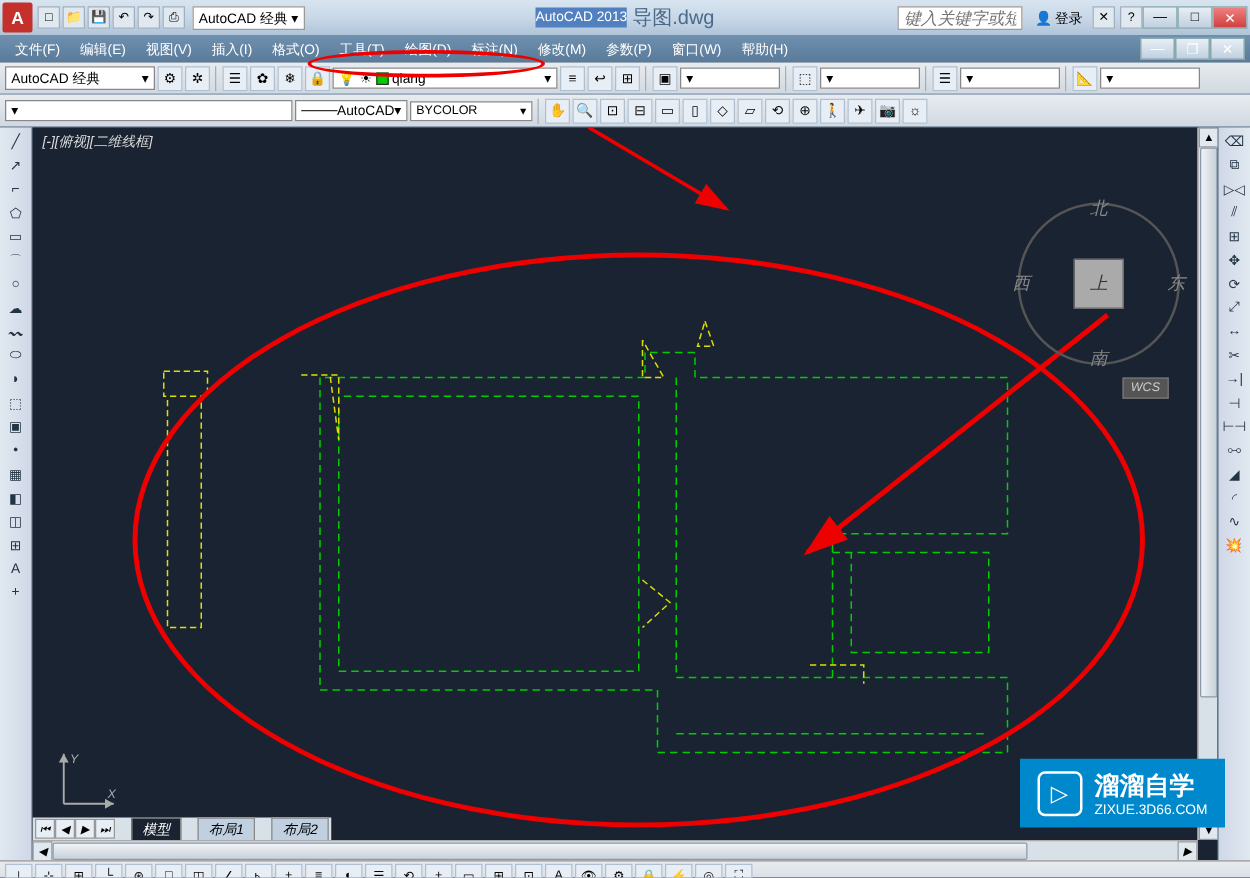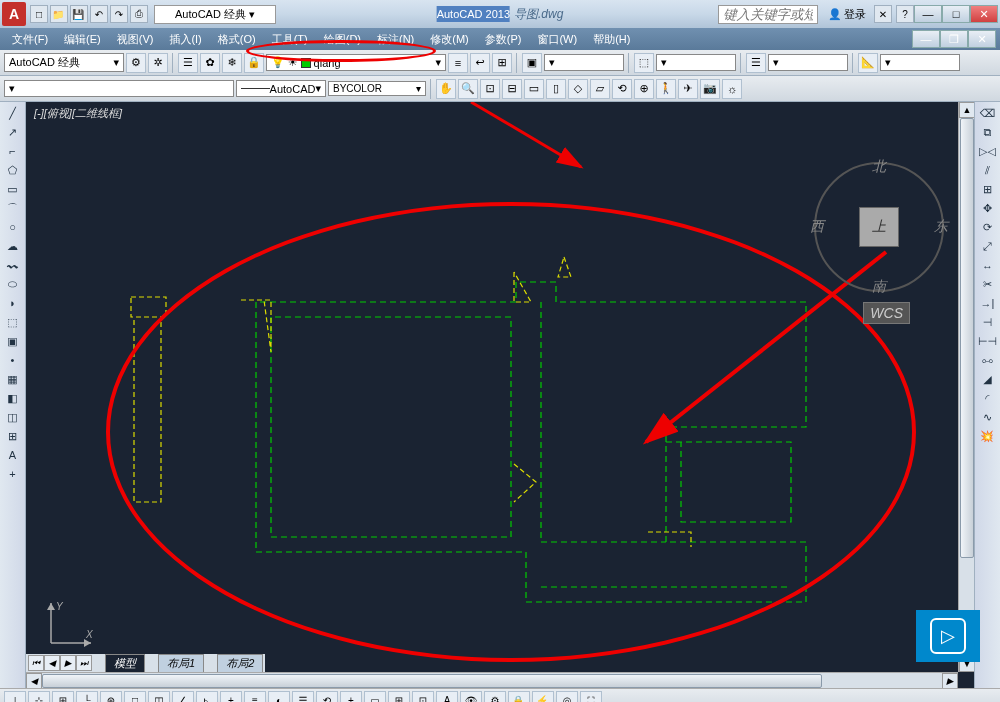--- a/index.html
+++ b/index.html
@@ -2,24 +2,24 @@
 <html><head>
 <meta charset="utf-8">
 <style>
 * { margin: 0; padding: 0; box-sizing: border-box; font-family: "Microsoft YaHei", Arial, sans-serif; }
 body { width: 1000px; height: 702px; background: #3a4a5a; overflow: hidden; font-size: 11px; position: relative; }
 
 .title-bar { height: 28px; background: linear-gradient(to bottom, #d8e4f0 0%, #c8d8e8 50%, #b0c4d8 100%); display: flex; align-items: center; padding: 0 2px; position: relative; }
 .app-logo { width: 24px; height: 24px; background: #c4302b; color: #fff; font-weight: bold; display: flex; align-items: center; justify-content: center; font-size: 14px; border-radius: 2px; }
 .qat { display: flex; gap: 2px; margin-left: 4px; }
 .qat-btn { width: 18px; height: 18px; background: #e0e8f0; border: 1px solid #a0b0c0; display: flex; align-items: center; justify-content: center; font-size: 10px; }
-.workspace-sel { margin-left: 6px; background: #fff; border: 1px solid #999; padding: 1px 20px; font-size: 11px; }
+.workspace-sel { margin-left: 6px; background: #fff; border: 1px solid #999; padding: 1px 4px; font-size: 11px; }
 .title-center { position: absolute; left: 50%; transform: translateX(-50%); display: flex; align-items: center; gap: 4px; }
 .title-app { background: #5080c0; color: #fff; padding: 2px 0; font-size: 11px; }
-.title-doc { color: #4a6a8a; font-size: 12px; font-style: italic; }
+.title-doc { color: #4a6a8a; font-size: 16px; }
 .search-box { margin-left: auto; background: #fff; border: 1px solid #999; padding: 1px 4px; width: 100px; font-style: italic; color: #888; }
 .title-right { display: flex; gap: 4px; margin-left: 6px; align-items: center; }
 .user-btn { display: flex; align-items: center; gap: 2px; padding: 1px 4px; }
 .win-btns { display: flex; gap: 0; }
 .win-btn { width: 28px; height: 18px; background: linear-gradient(to bottom, #e8eef5, #c0d0e0); border: 1px solid #8aa; display: flex; align-items: center; justify-content: center; font-size: 11px; }
 .win-close { background: linear-gradient(to bottom, #f08080, #d04040); color: #fff; }
 
 .menu-bar { height: 22px; background: linear-gradient(to bottom, #7090b0, #5a7a9a); display: flex; align-items: center; padding: 0 4px; gap: 0; color: #fff; }
 .menu-item { padding: 2px 8px; font-size: 11px; }
 .doc-win-btns { margin-left: auto; display: flex; gap: 0; }
@@ -43,21 +43,21 @@
 .scrollbar-v { position: absolute; right: 0; top: 0; bottom: 16px; width: 16px; background: #d8e0e8; border-left: 1px solid #aaa; }
 .scrollbar-h { position: absolute; left: 0; right: 16px; bottom: 0; height: 16px; background: #d8e0e8; border-top: 1px solid #aaa; }
 .scroll-thumb-v { position: absolute; width: 14px; left: 1px; top: 16px; height: 440px; background: linear-gradient(to right, #f0f4f8, #c8d0d8); border: 1px solid #8a9aaa; border-radius: 2px; }
 .scroll-thumb-h { position: absolute; height: 14px; top: 1px; left: 16px; width: 780px; background: linear-gradient(to bottom, #f0f4f8, #c8d0d8); border: 1px solid #8a9aaa; border-radius: 2px; }
 .scroll-btn { position: absolute; width: 16px; height: 16px; background: #e0e8f0; border: 1px solid #999; display: flex; align-items: center; justify-content: center; font-size: 9px; }
 
 .viewcube { position: absolute; top: 60px; right: 30px; width: 130px; height: 130px; }
 .cube-ring { position: absolute; inset: 0; border: 2px solid #555; border-radius: 50%; }
 .cube-face { position: absolute; top: 45px; left: 45px; width: 40px; height: 40px; background: #aaa; border: 1px solid #666; display: flex; align-items: center; justify-content: center; color: #333; font-size: 14px; }
 .cube-dir { position: absolute; color: #888; font-size: 14px; }
-.wcs-label { position: absolute; top: 200px; right: 64px; background: #555; color: #ccc; padding: 2px 6px; font-size: 14px; border: 1px solid #777; }
+.wcs-label { position: absolute; top: 200px; right: 39px; background: #555; color: #ccc; padding: 2px 6px; font-size: 10px; border: 1px solid #777; }
 
 .ucs-icon { position: absolute; bottom: 40px; left: 20px; width: 50px; height: 50px; }
 
 .drawing-svg { position: absolute; inset: 0; width: 100%; height: 100%; }
 
 .tabs-row { position: absolute; bottom: 16px; left: 0; height: 18px; display: flex; align-items: center; background: #d8e0e8; padding: 0 2px; z-index: 5; }
 .tab-nav { width: 16px; height: 16px; background: #e8eef5; border: 1px solid #999; display: flex; align-items: center; justify-content: center; font-size: 9px; }
 .tab { padding: 1px 8px; background: #c0d0e0; border: 1px solid #888; border-bottom: none; margin-left: 13px; font-size: 11px; }
 .tab.active { background: #1a2332; color: #fff; }
 
@@ -335,13 +335,17 @@
   <div class="status-btn">🔒</div>
   <div class="status-btn">⚡</div>
   <div class="status-btn">◎</div>
   <div class="status-btn">⛶</div>
 </div>
 
 <div class="layer-combo-highlight" style="top:40px;left:246px;width:190px;height:22px"></div>
 
 <div class="watermark">
   <div class="wm-icon">▷</div>
+  <div class="wm-text">
+    <div class="wm-title">溜溜自学</div>
+    <div class="wm-url">ZIXUE.3D66.COM</div>
+  </div>
 </div>
 
 </body></html>

